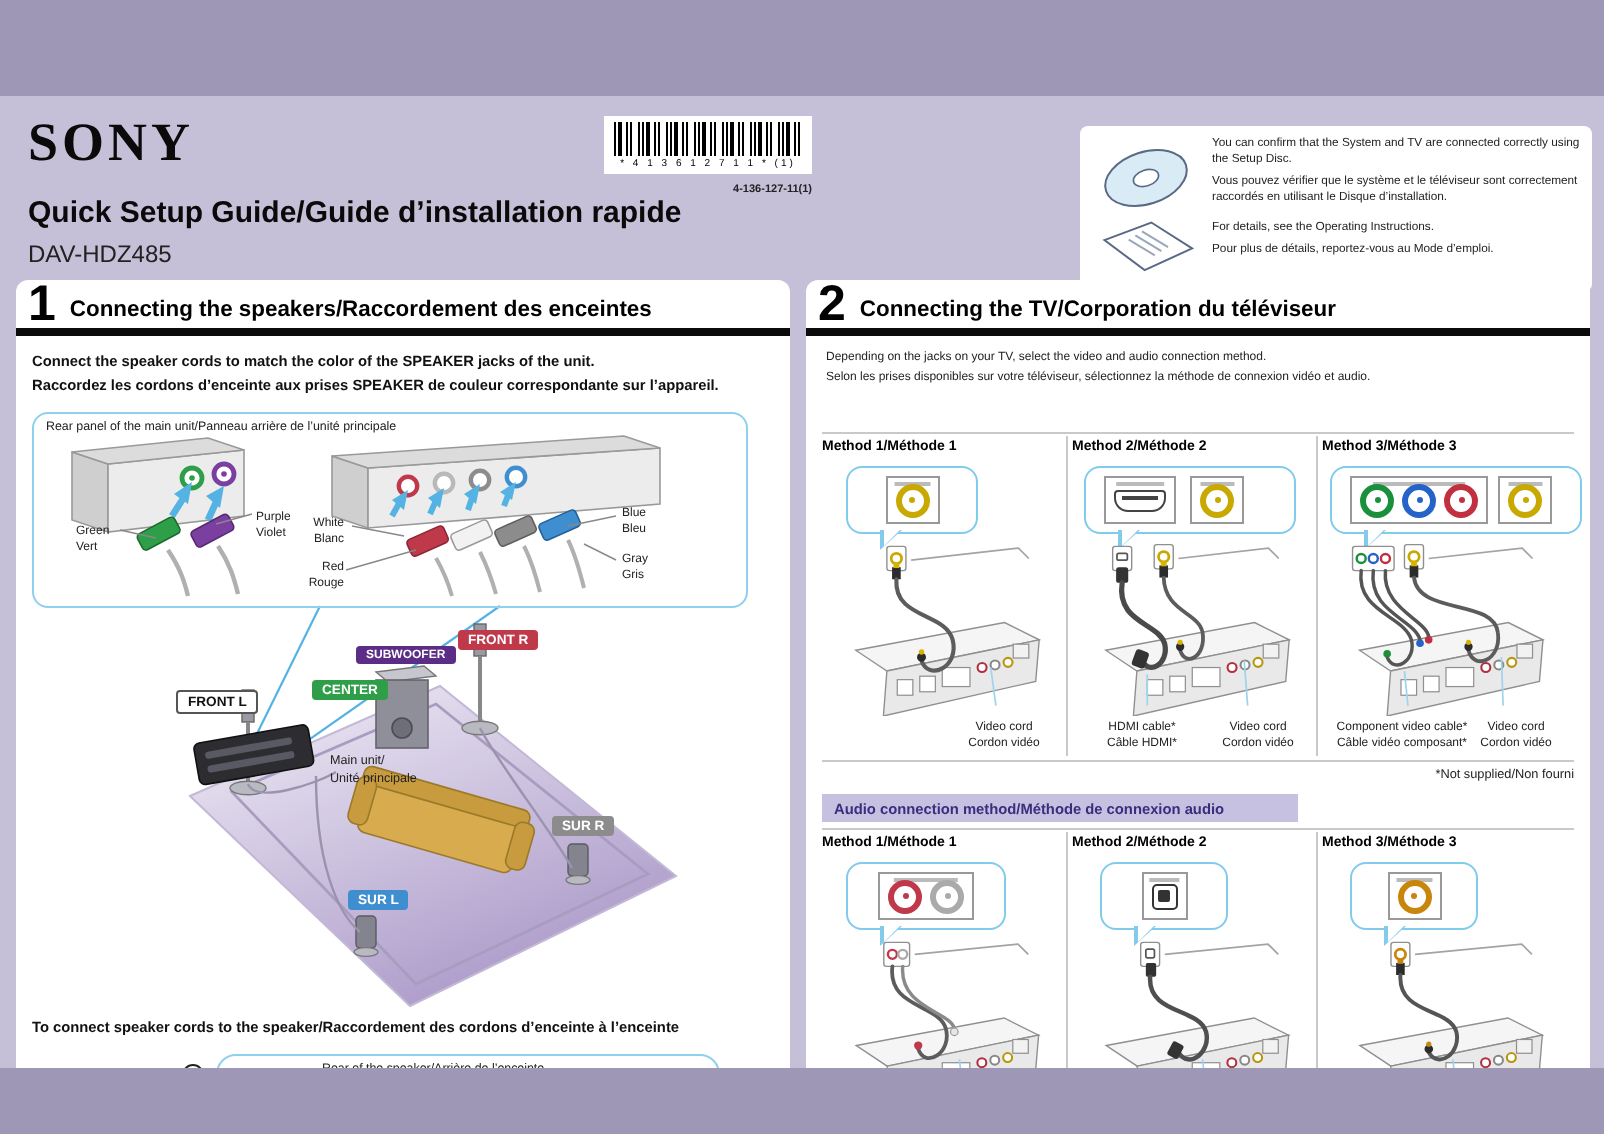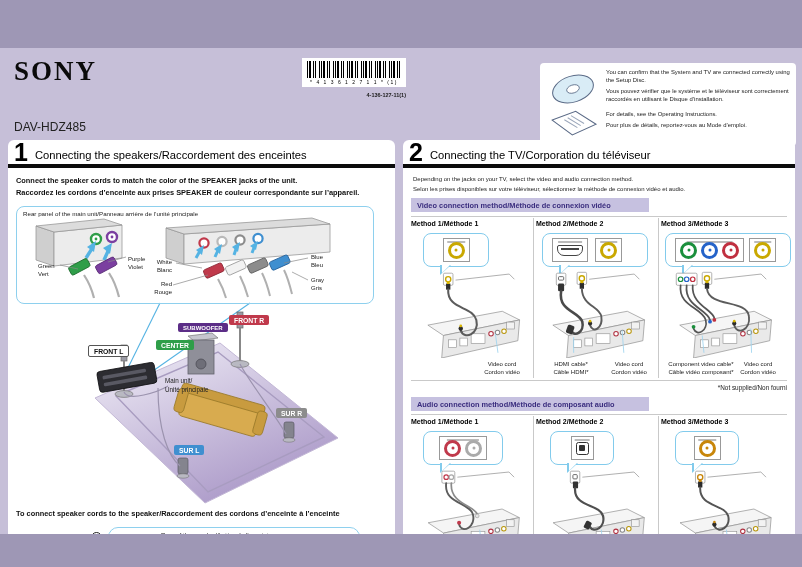--- a/index.html
+++ b/index.html
@@ -16,21 +16,21 @@
   .doctitle{left:14px;top:50px;font-size:15px;font-weight:bold;color:#0a0a0a;}
   .model{left:14px;top:72px;font-size:12px;color:#222;}
   .infobox{left:540px;top:15px;width:256px;height:83px;background:#fff;border-radius:4px;}
   .infobox .txt{position:absolute;left:66px;top:6px;width:184px;font-size:5.9px;line-height:1.3;color:#222;}
   .infobox .txt p{margin:0 0 4px 0;}
 
   
   .panel{position:absolute;background:#fff;border-radius:6px;}
   .sec-head{display:flex;align-items:flex-end;gap:7px;padding:1px 8px 2px 6px;border-bottom:4px solid #0b0b0b;height:21px;}
   .sec-num{font-size:25px;font-weight:bold;line-height:0.8;}
-  .sec-title{font-size:11.2px;font-weight:normal;padding-bottom:1px;white-space:nowrap;}
+  .sec-title{font-size:11.2px;font-weight:bold;padding-bottom:1px;white-space:nowrap;}
 
   .b1{font-weight:bold;font-size:7.4px;color:#111;white-space:nowrap;}
   .small{font-size:6px;color:#222;}
 
   
   .bluebox{position:absolute;border:1.5px solid #8ed0ee;border-radius:8px;background:transparent;}
   .bluebox .lbl{position:absolute;left:6px;top:3px;font-size:6.2px;color:#222;white-space:nowrap;}
 
   
   .tag{position:absolute;font-size:6.8px;font-weight:bold;color:#fff;padding:1.5px 5px;border-radius:2px;white-space:nowrap;z-index:4;}
@@ -97,20 +97,21 @@
 <div class="page">
 
   <div class="abs brand">SONY</div>
 
   <div class="abs barcode">
     <div class="bars"></div>
     <div class="bdigits">* 4 1 3 6 1 2 7 1 1 * (1)</div>
   </div>
   <div class="abs partnum">4-136-127-11(1)</div>
 
+  <div class="abs doctitle">Quick Setup Guide/Guide d’installation rapide</div>
   <div class="abs model">DAV-HDZ485</div>
 
   <div class="abs infobox">
     <svg class="abs" style="left:8px;top:8px" width="52" height="68" viewBox="0 0 52 68">
       <g transform="rotate(-18 25 18)">
         <ellipse cx="25" cy="18" rx="21" ry="13" fill="#d9ecf6" stroke="#5a6a86" stroke-width="1"></ellipse>
         <ellipse cx="25" cy="18" rx="6.5" ry="4" fill="#fff" stroke="#5a6a86" stroke-width="0.8"></ellipse>
       </g>
       <g transform="rotate(8 25 52)">
         <polygon points="4,52 26,40 48,50 26,64" fill="#fff" stroke="#5a6a86" stroke-width="1"></polygon>
@@ -317,21 +318,20 @@
 
   <div class="panel" style="left:403px;top:92px;width:392px;height:462px;">
     <div class="sec-head">
       <span class="sec-num">2</span>
       <span class="sec-title">Connecting the TV/Corporation du téléviseur</span>
     </div>
 
     <div class="abs small" style="left:10px;top:36px">Depending on the jacks on your TV, select the video and audio connection method.</div>
     <div class="abs small" style="left:10px;top:46px">Selon les prises disponibles sur votre téléviseur, sélectionnez la méthode de connexion vidéo et audio.</div>
 
-    <div class="banner" style="left:8px;top:58px">Video connection method/Méthode de connexion vidéo</div>
 
     <div class="rule" style="left:8px;top:76px;width:376px;height:1px"></div>
     <div class="rule" style="left:130px;top:78px;width:1px;height:160px"></div>
     <div class="rule" style="left:255px;top:78px;width:1px;height:160px"></div>
     <div class="rule" style="left:8px;top:240px;width:376px;height:1px"></div>
 
     <div class="mcell" style="left:8px;top:80px">
       <div class="mhead">Method 1/Méthode 1</div>
       <div class="callout" style="left:12px;width:46px;justify-content:center">
         <span class="plate">
@@ -454,21 +454,21 @@
           <div>Câble vidéo composant*</div>
       </div>
       <div class="cap" style="left:58px;top:140px">
         <div>Video cord</div>
           <div>Cordon vidéo</div>
       </div>
     </div>
 
     <div class="note" style="right:8px;top:244px">*Not supplied/Non fourni</div>
 
-    <div class="banner" style="left:8px;top:257px">Audio connection method/Méthode de composant audio</div>
+    <div class="banner" style="left:8px;top:257px">Audio connection method/Méthode de connexion audio</div>
 
     <div class="rule" style="left:8px;top:274px;width:376px;height:1px"></div>
     <div class="rule" style="left:130px;top:276px;width:1px;height:152px"></div>
     <div class="rule" style="left:255px;top:276px;width:1px;height:152px"></div>
     <div class="rule" style="left:8px;top:428px;width:376px;height:1px"></div>
 
     <div class="mcell" style="left:8px;top:278px">
       <div class="mhead">Method 1/Méthode 1</div>
       <div class="callout" style="left:12px;width:60px;justify-content:center">
         <span class="plate">

